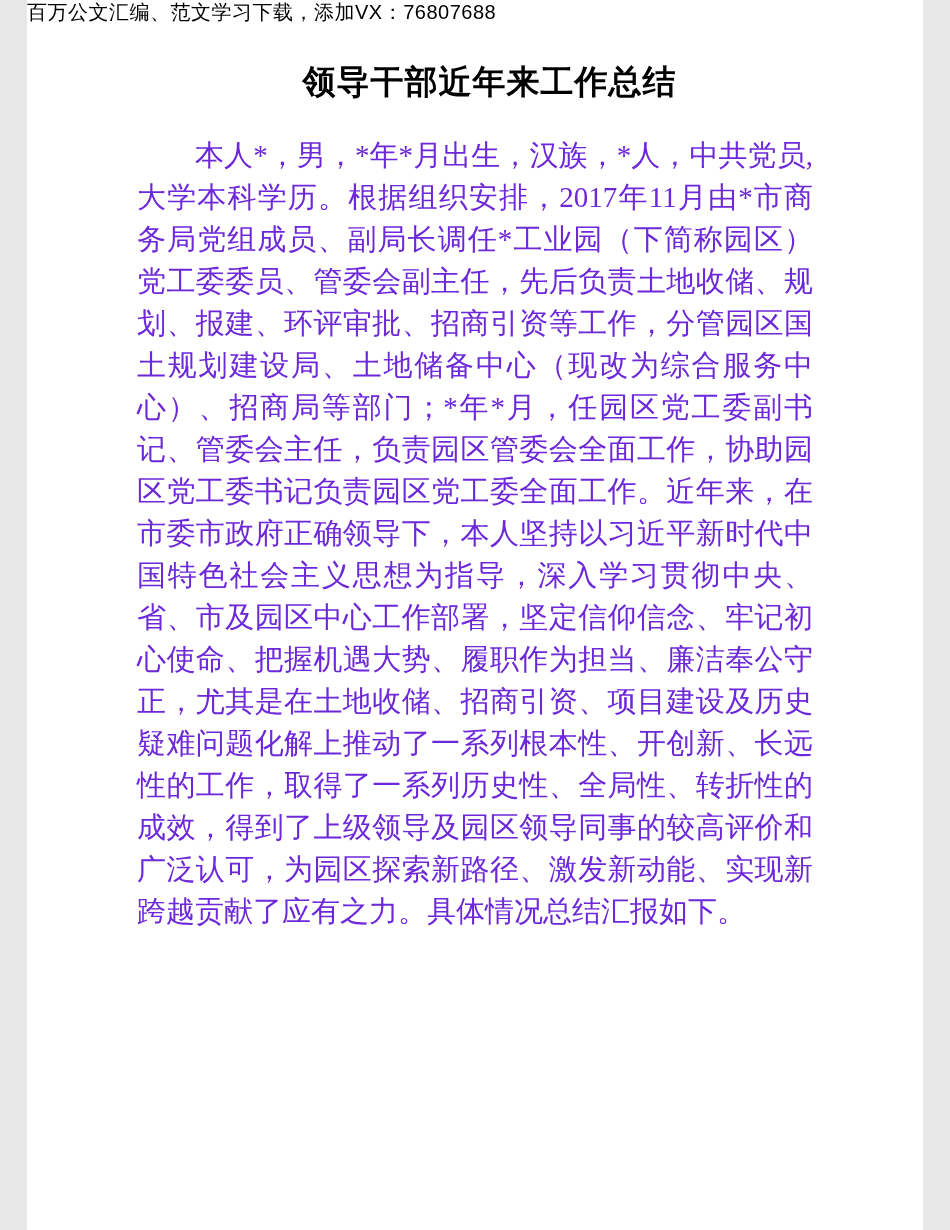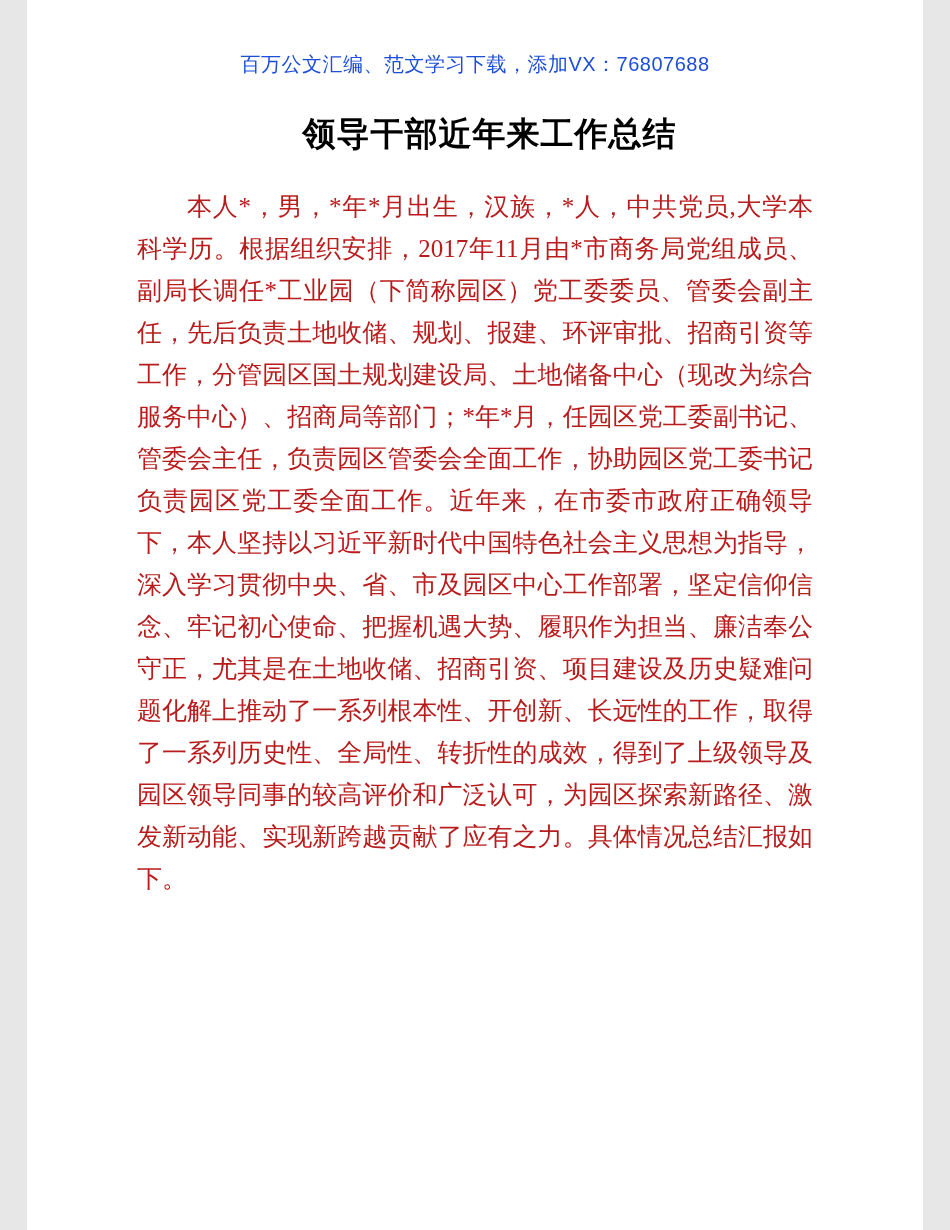--- a/index.html
+++ b/index.html
@@ -15,43 +15,42 @@
   .document-page {
     position: absolute;
     left: 27px;
     top: 0;
     width: 896px;
     height: 1230px;
     background: #ffffff;
     overflow: hidden;
   }
   .notice {
-    margin-top: 52px;
-    text-align: center;
-    color: #1d4ed8;
+    text-align: left;
+    color: #000000;
     font-size: 20px;
     line-height: 24px;
     letter-spacing: 0.5px;
     font-family: "Liberation Sans", "DejaVu Sans", sans-serif;
   }
   .doc-title {
     margin: 36px 0 0 0;
     text-align: center;
     font-size: 33px;
     line-height: 44px;
     font-weight: bold;
     color: #000000;
     letter-spacing: 1px;
     padding-left: 29px;
   }
   .doc-body {
     margin: 30px 110px 0 110px;
-    font-size: 25px;
+    font-size: 29px;
     line-height: 42px;
-    color: #b91c1c;
+    color: #6d28d9;
     text-align: justify;
     text-justify: inter-ideograph;
   }
   .doc-body p {
     margin: 0;
     text-indent: 2em;
   }
   .doc-body p + p {
     margin-top: 32px;
   }

